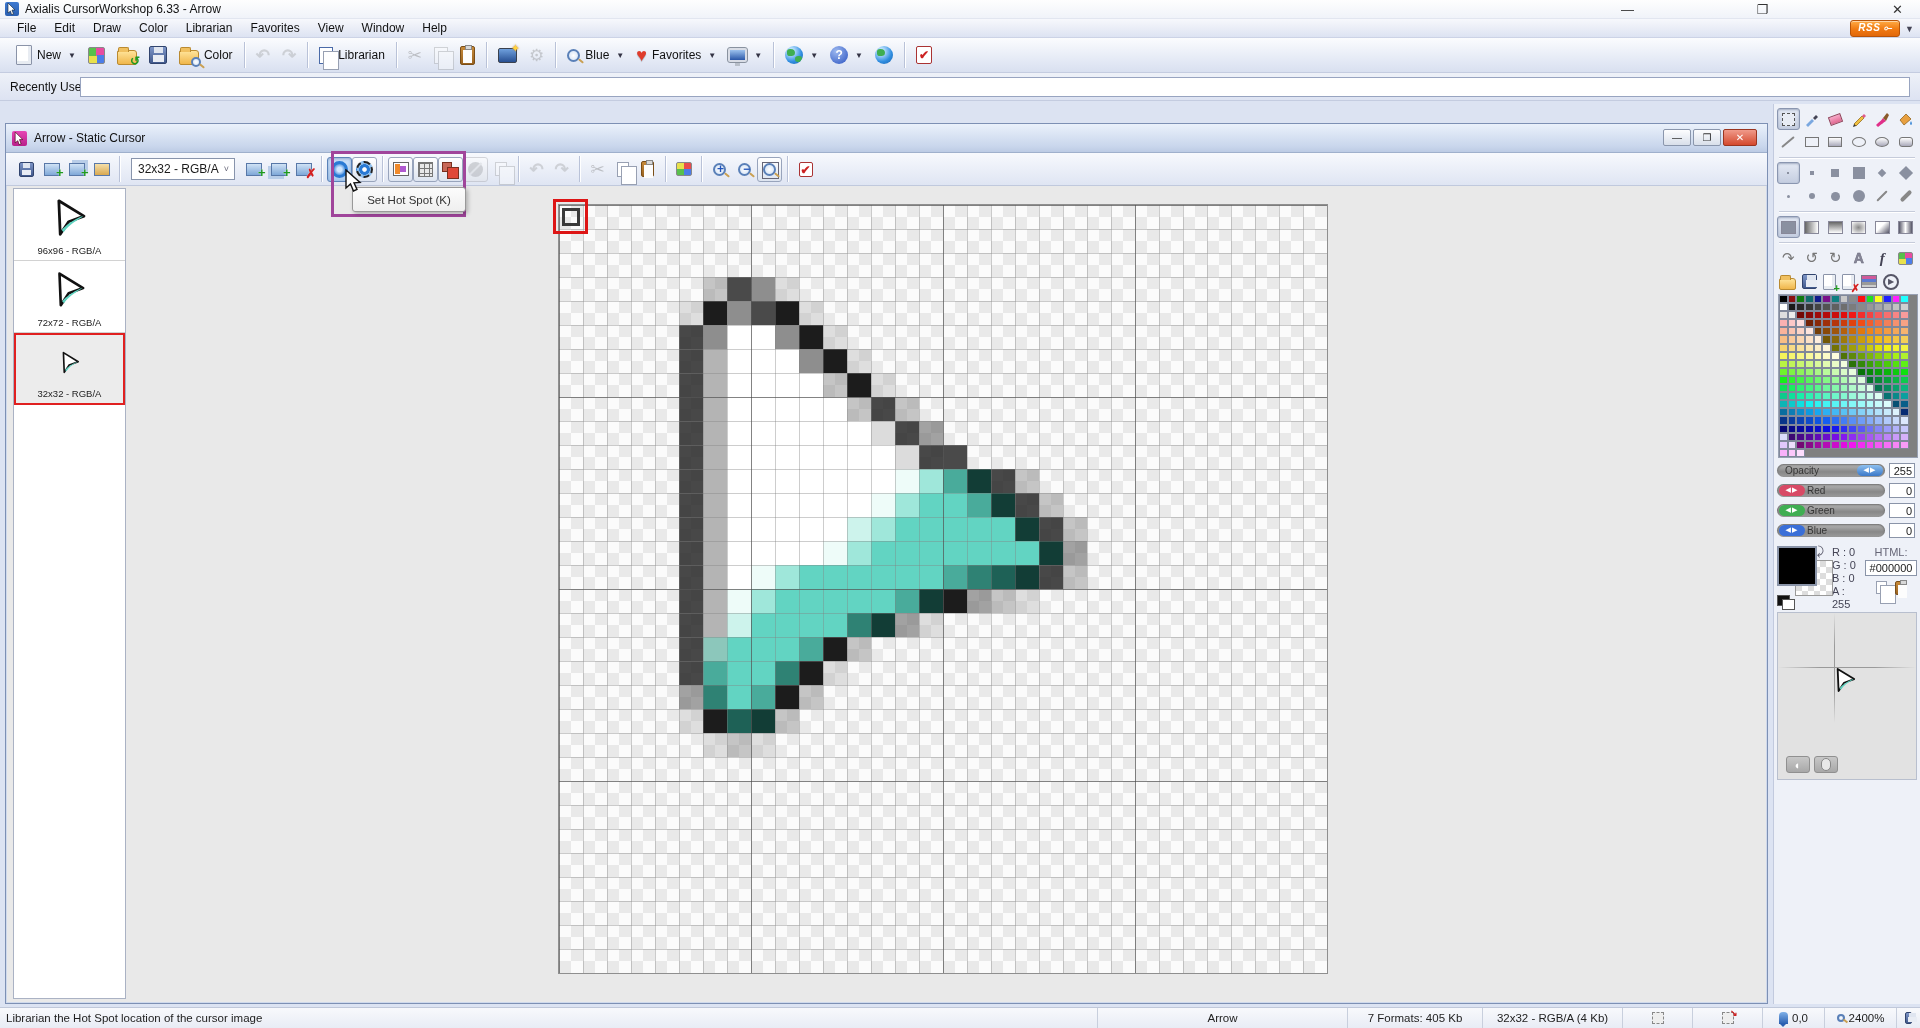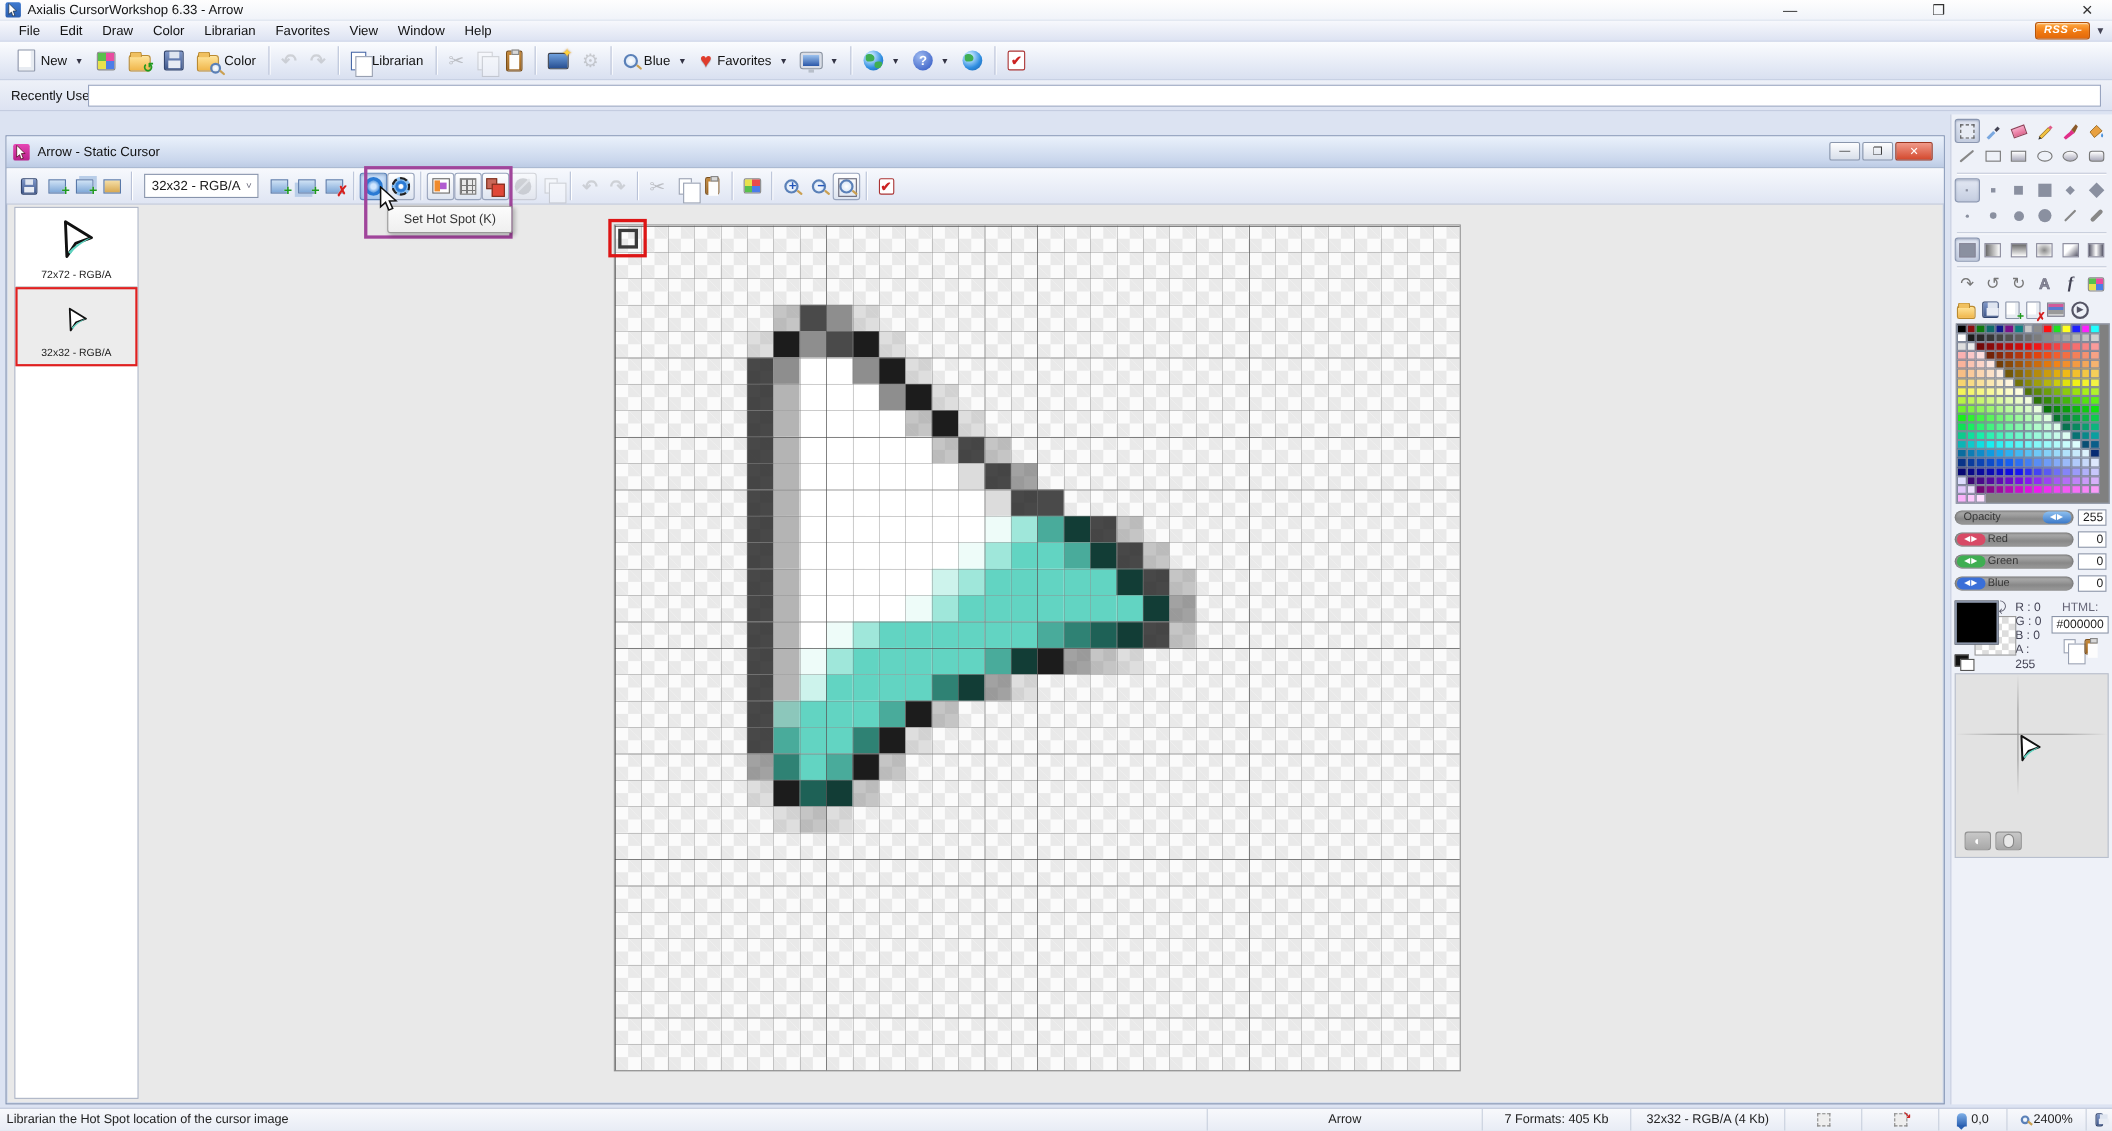--- a/index.html
+++ b/index.html
@@ -471,20 +471,29 @@
           <span style="position:absolute;left:-3px;top:-3px;width:17px;height:17px;border:1px solid #667;"></span>
         </span>
       </div>
     <div class="tb-sep"></div>
     <div class="dtb">
         <span class="checkdoc" style="width:14px;height:15px;line-height:14px;">✔</span>
       </div>
   </div>
 
   <div class="fmt-panel" id="fmt-panel">
+      <div class="fmt-item">
+        <div class="art">
+          <svg width="34" height="39.099999999999994" viewBox="0 0 24 28">
+            <path d="M4,2 L22,13 L11,17 L5,26 Z" fill="#fff" stroke="#111" stroke-width="2" stroke-linejoin="round"></path>
+            <path d="M6,23 C9,19.5 14,16 20,13.3 L21.5,13.2 C15,17 10,20.5 7.5,24.5 Z" fill="#5fd3c0"></path>
+          </svg>
+        </div>
+        <div class="lbl">96x96 - RGB/A</div>
+      </div>
       <div class="fmt-item">
         <div class="art">
           <svg width="32" height="36.8" viewBox="0 0 24 28">
             <path d="M4,2 L22,13 L11,17 L5,26 Z" fill="#fff" stroke="#111" stroke-width="2" stroke-linejoin="round"></path>
             <path d="M6,23 C9,19.5 14,16 20,13.3 L21.5,13.2 C15,17 10,20.5 7.5,24.5 Z" fill="#5fd3c0"></path>
           </svg>
         </div>
         <div class="lbl">72x72 - RGB/A</div>
       </div>
       <div class="fmt-item sel">

